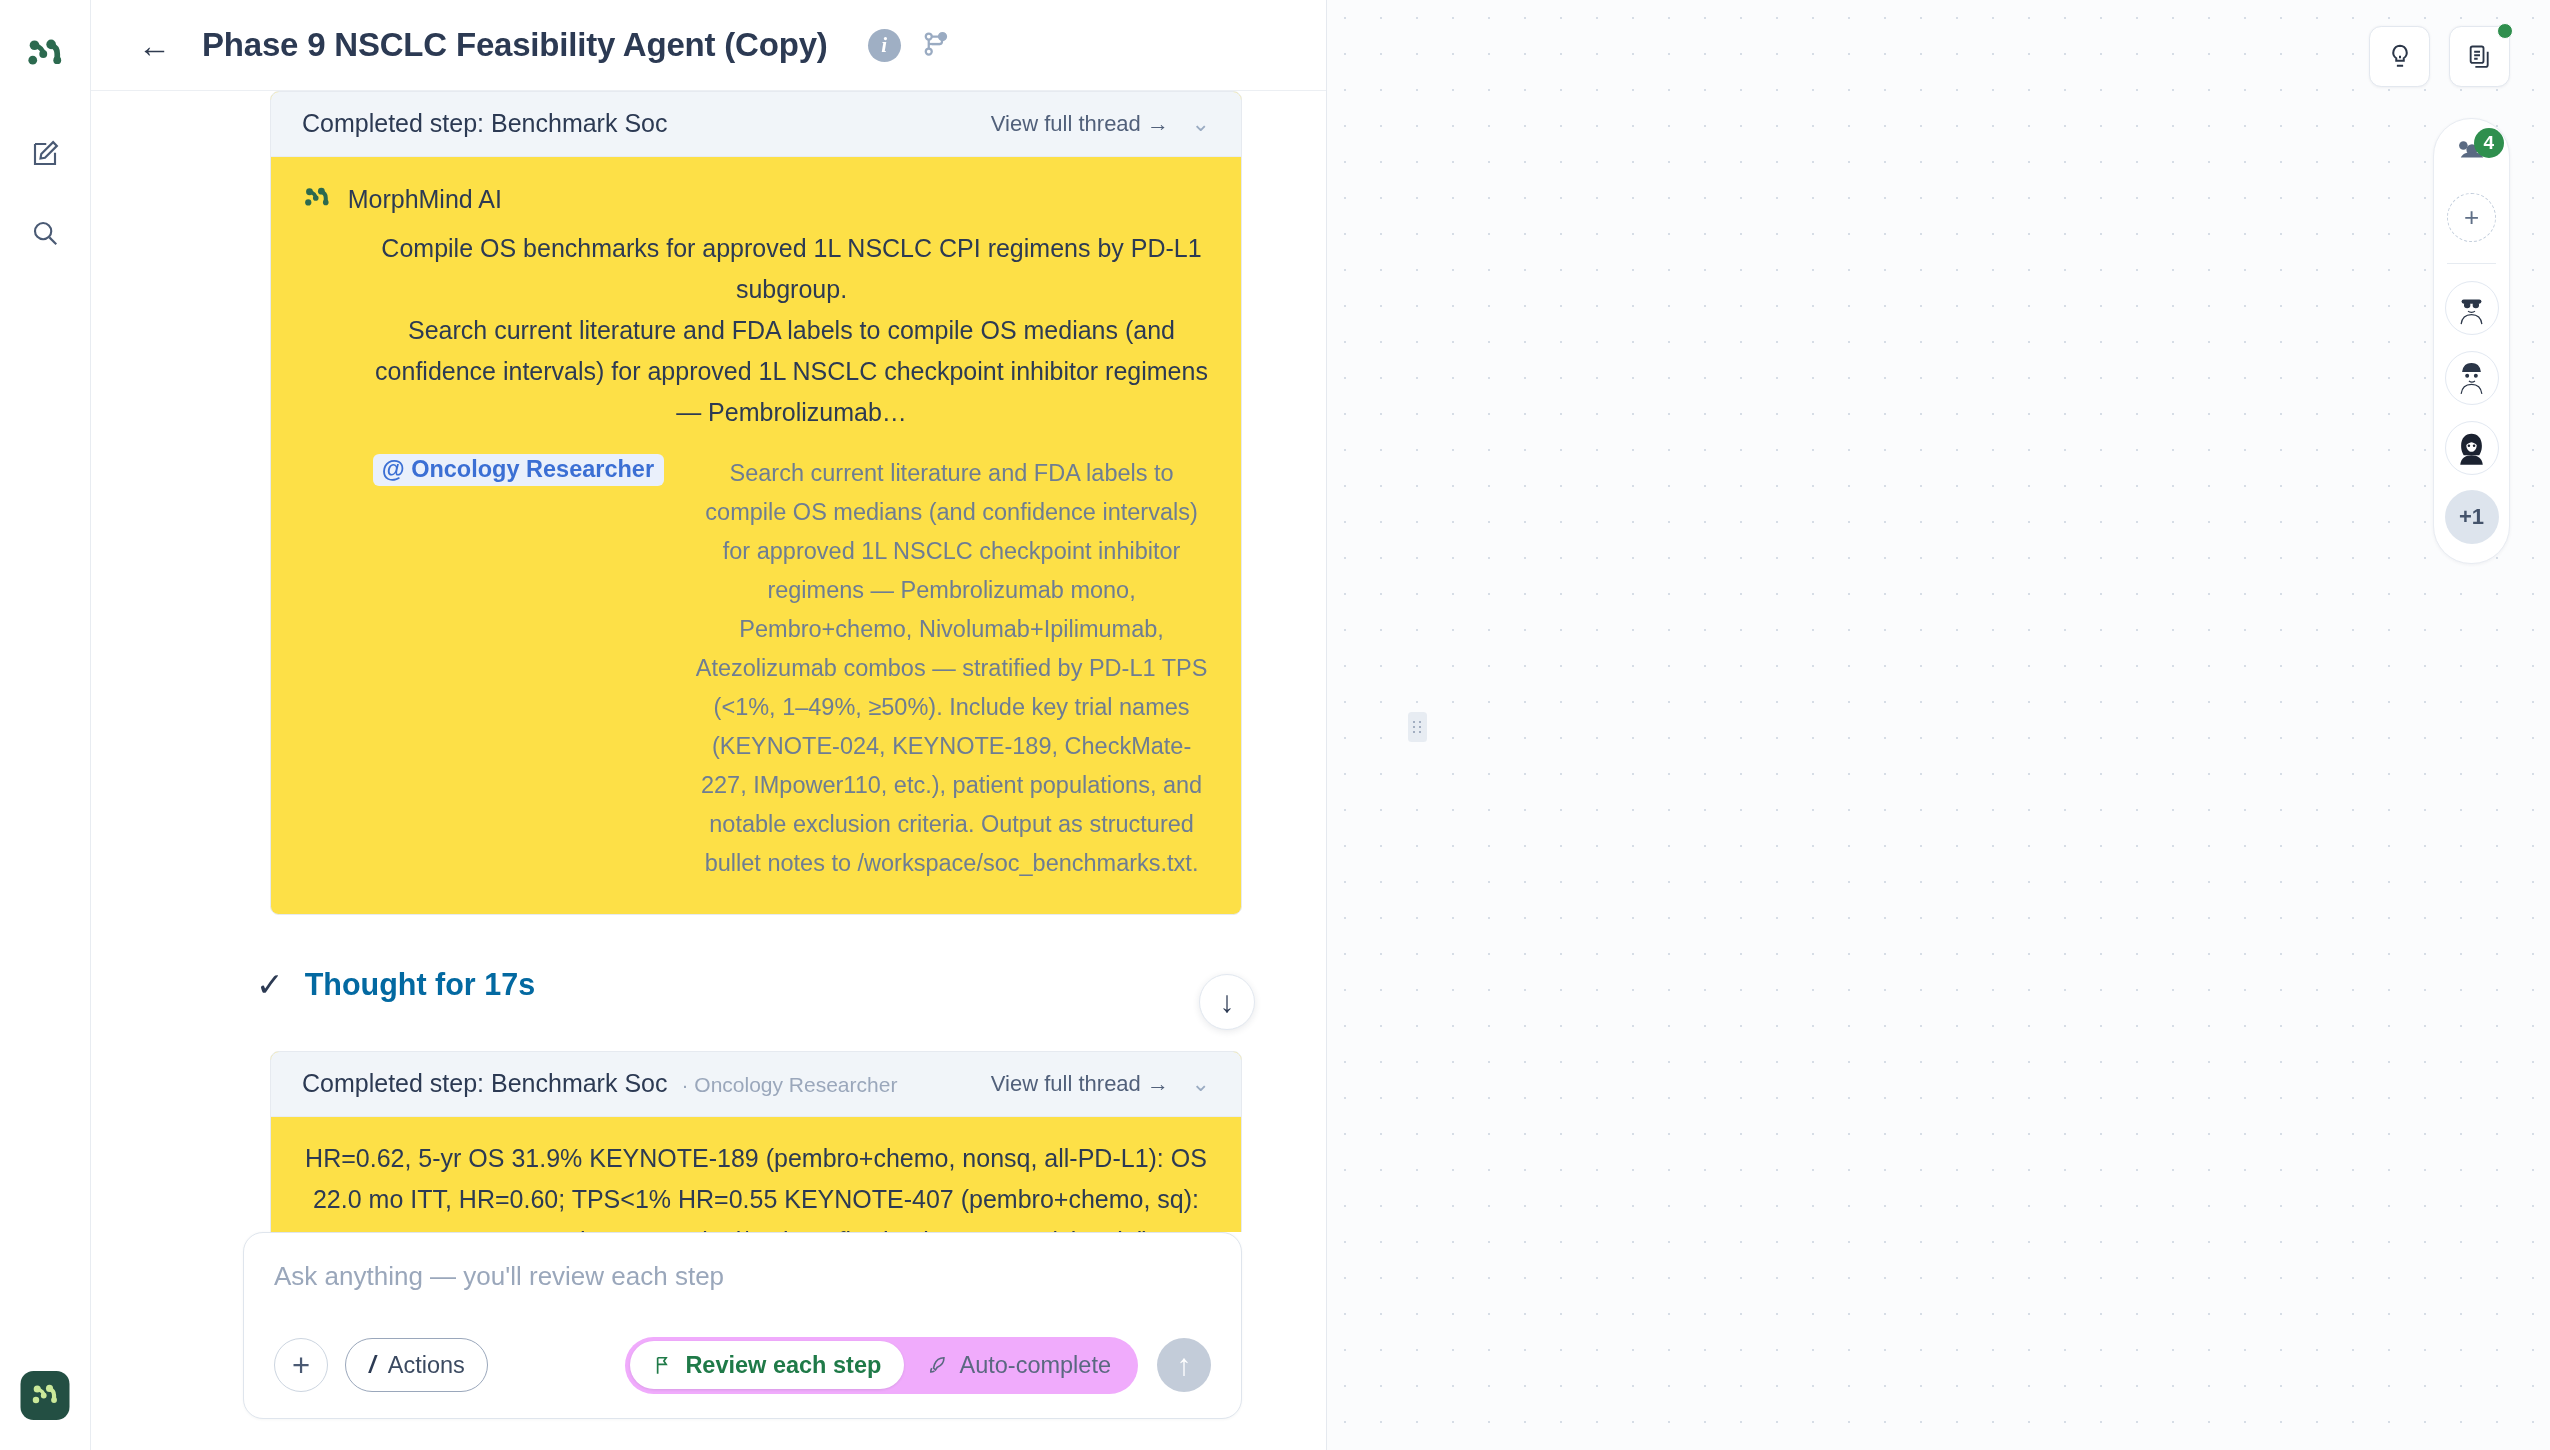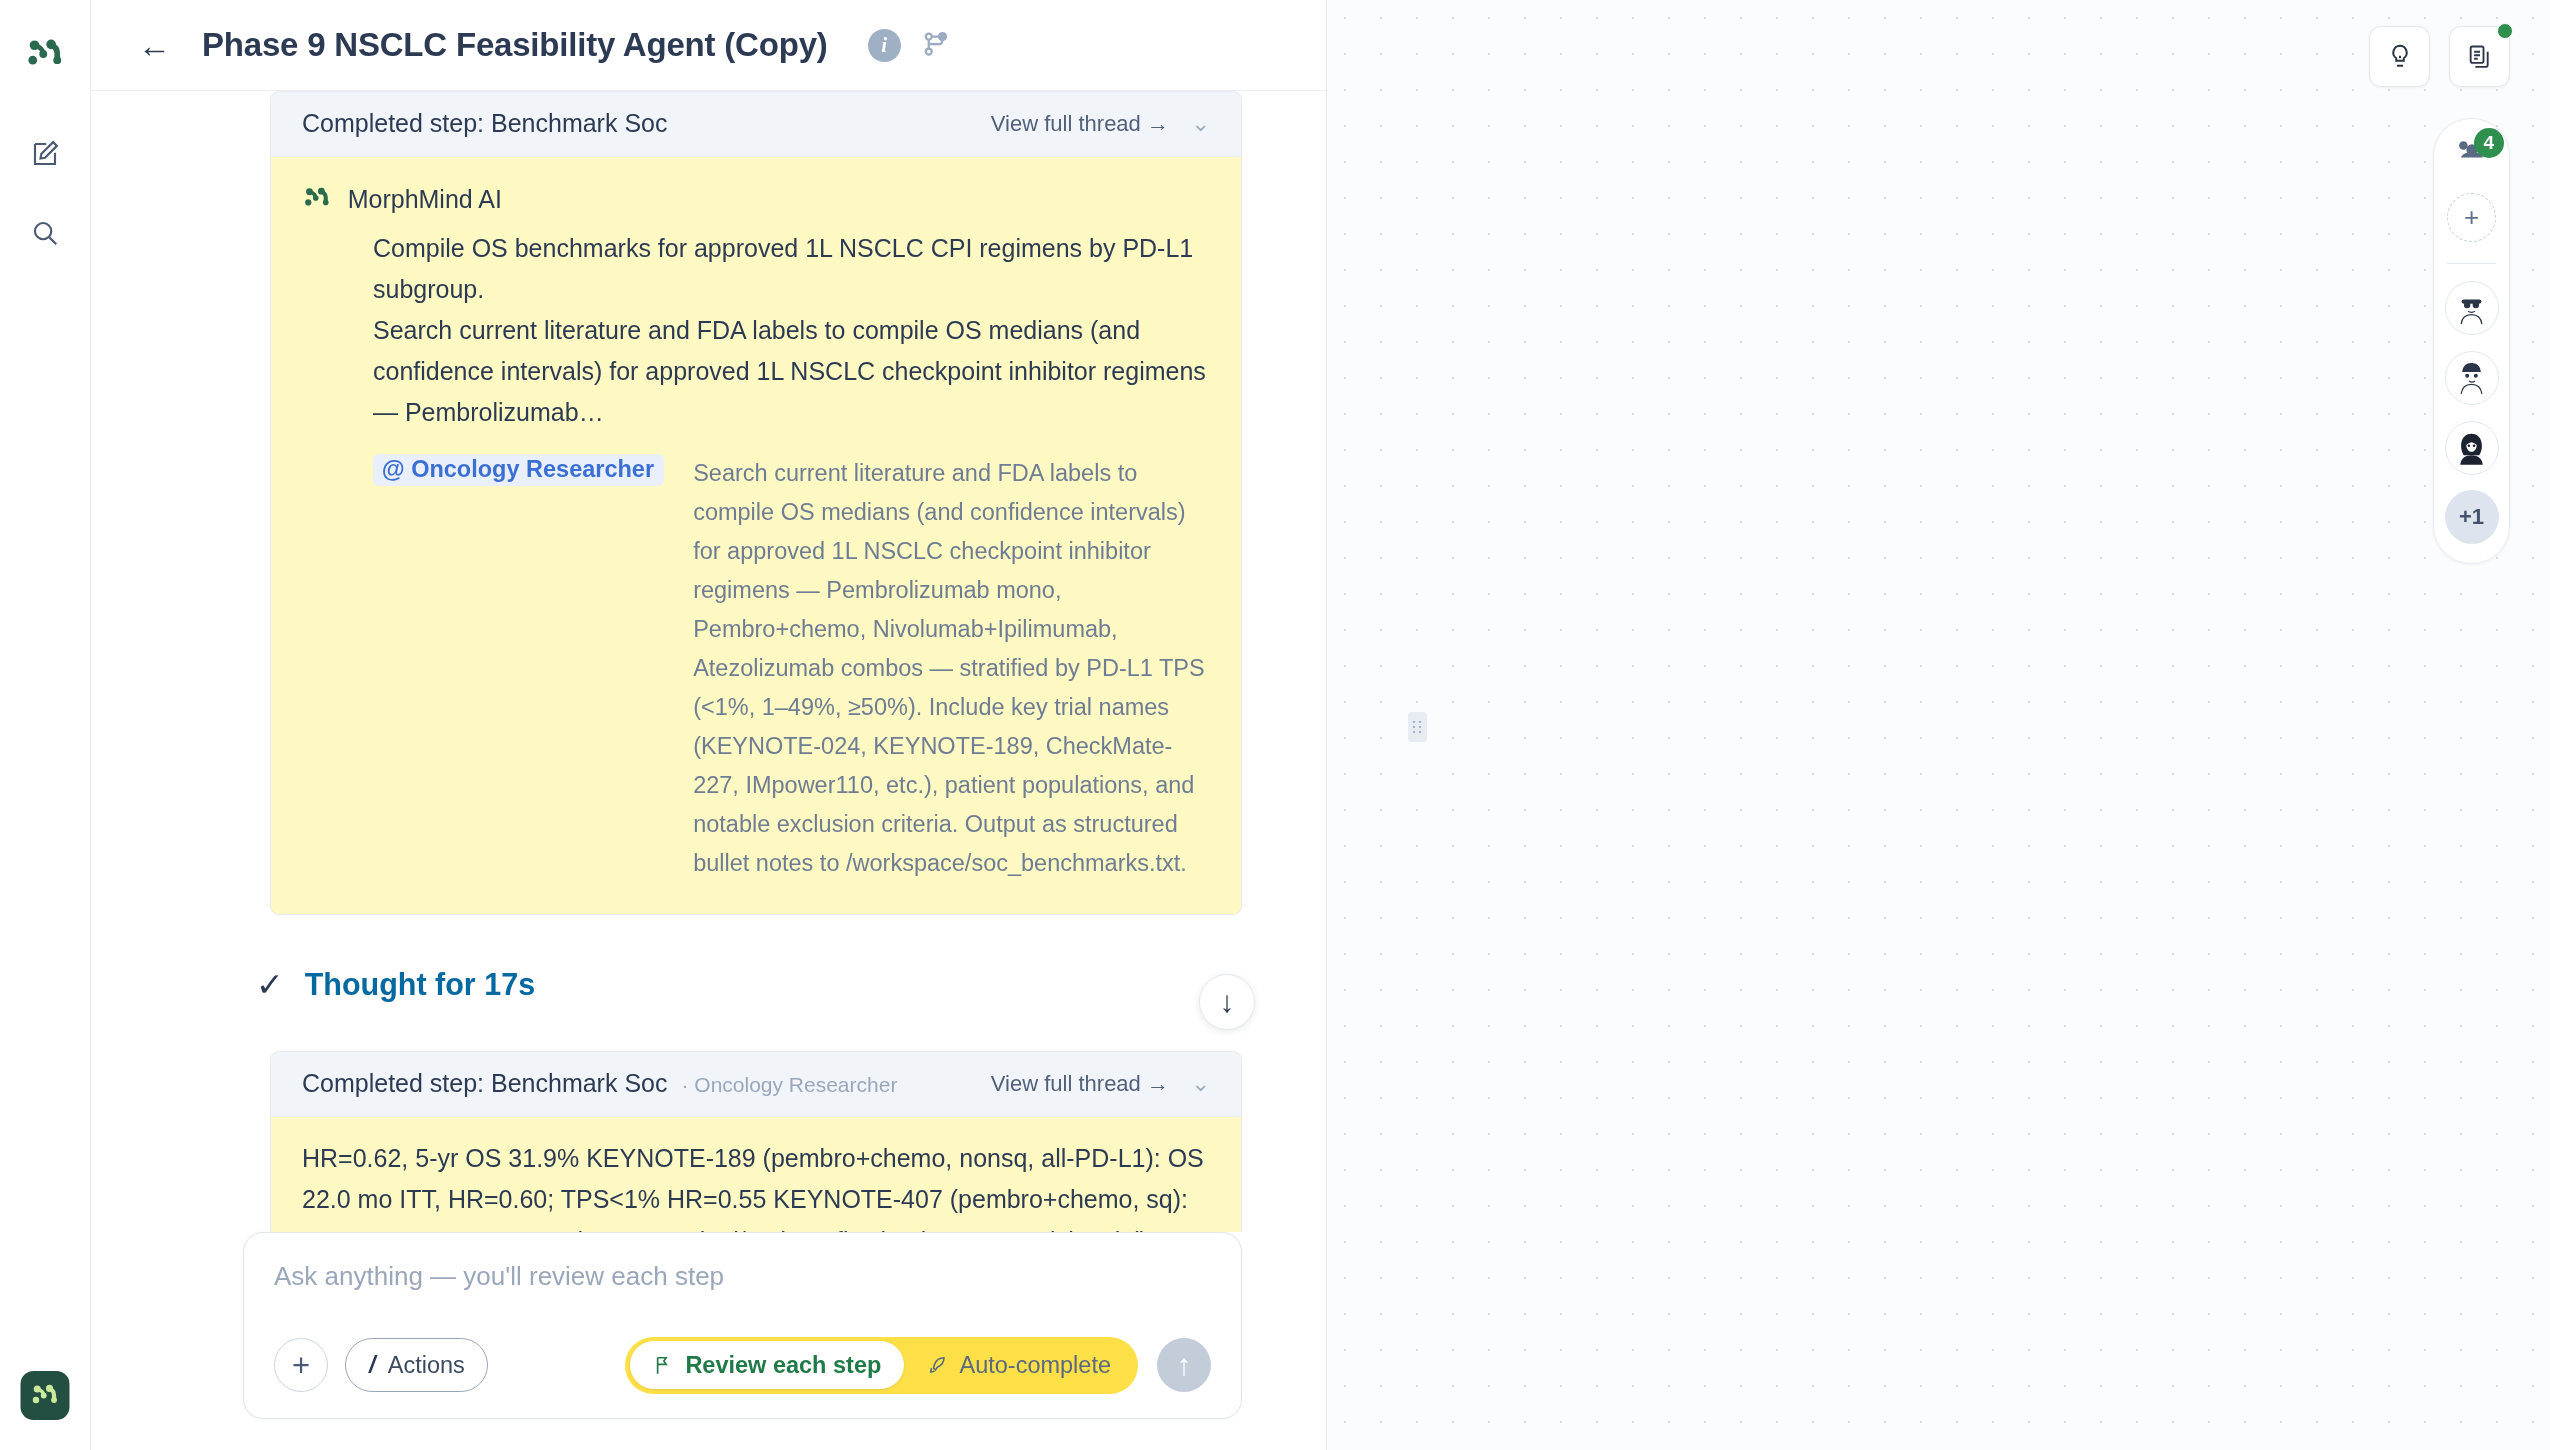--- a/index.html
+++ b/index.html
@@ -60,21 +60,21 @@
 
   .chat-scroll {
     flex: 1 1 auto; overflow: hidden; position: relative;
     padding: 0 0 0 0;
   }
 
   
   .step-card {
     margin: 0 84px 0 179px;
     border: 0.9px solid #e6eaf0; border-radius: 8.7px;
-    background: #fef9c3; overflow: hidden;
+    background: #fde047; overflow: hidden; text-align: center;
   }
   .step-head {
     display: flex; align-items: center; justify-content: space-between;
     padding: 17.4px 31px 17.4px 31px;
     background: #f1f5f9;
     border-bottom: 0.9px solid #e8edf3;
   }
   .step-head-left { display:flex; align-items: baseline; gap: 14px; }
   .step-title { font-size: 25px; color:#2c3a53; font-weight: 500; }
   .step-sub { font-size: 21px; color:#9aa7bb; }
@@ -135,21 +135,21 @@
   }
   .actions-btn {
     margin-left: 17.4px; height: 54px; border-radius: 30px;
     border:0.9px solid #9aa7bb; background:#fff;
     display:flex; align-items:center; gap:12.2px;
     padding: 0 22.6px; font-size: 23.5px; color:#3b4a61; cursor:pointer;
   }
   .slash { font-style: italic; font-weight:700; color:#2c3a53; }
   .seg-group {
     margin-left: auto; display:flex; align-items:center;
-    background:#fde047; border-radius: 30px; padding: 4.4px;
+    background:#f0abfc; border-radius: 30px; padding: 4.4px;
   }
   .seg {
     display:flex; align-items:center; gap: 10.4px;
     padding: 10.4px 22.6px; border-radius: 26px; font-size: 23.5px;
     color:#5a6880; cursor:pointer; white-space:nowrap;
   }
   .seg.active { background:#fff; color:#1f7a48; font-weight:600; box-shadow:0 0.9px 2.6px rgba(30,40,60,.12); }
   .send-btn {
     margin-left: 19px; width: 54px; height:54px; border-radius:50%;
     background:#c3ccd9; color:#fff; display:flex; align-items:center;

